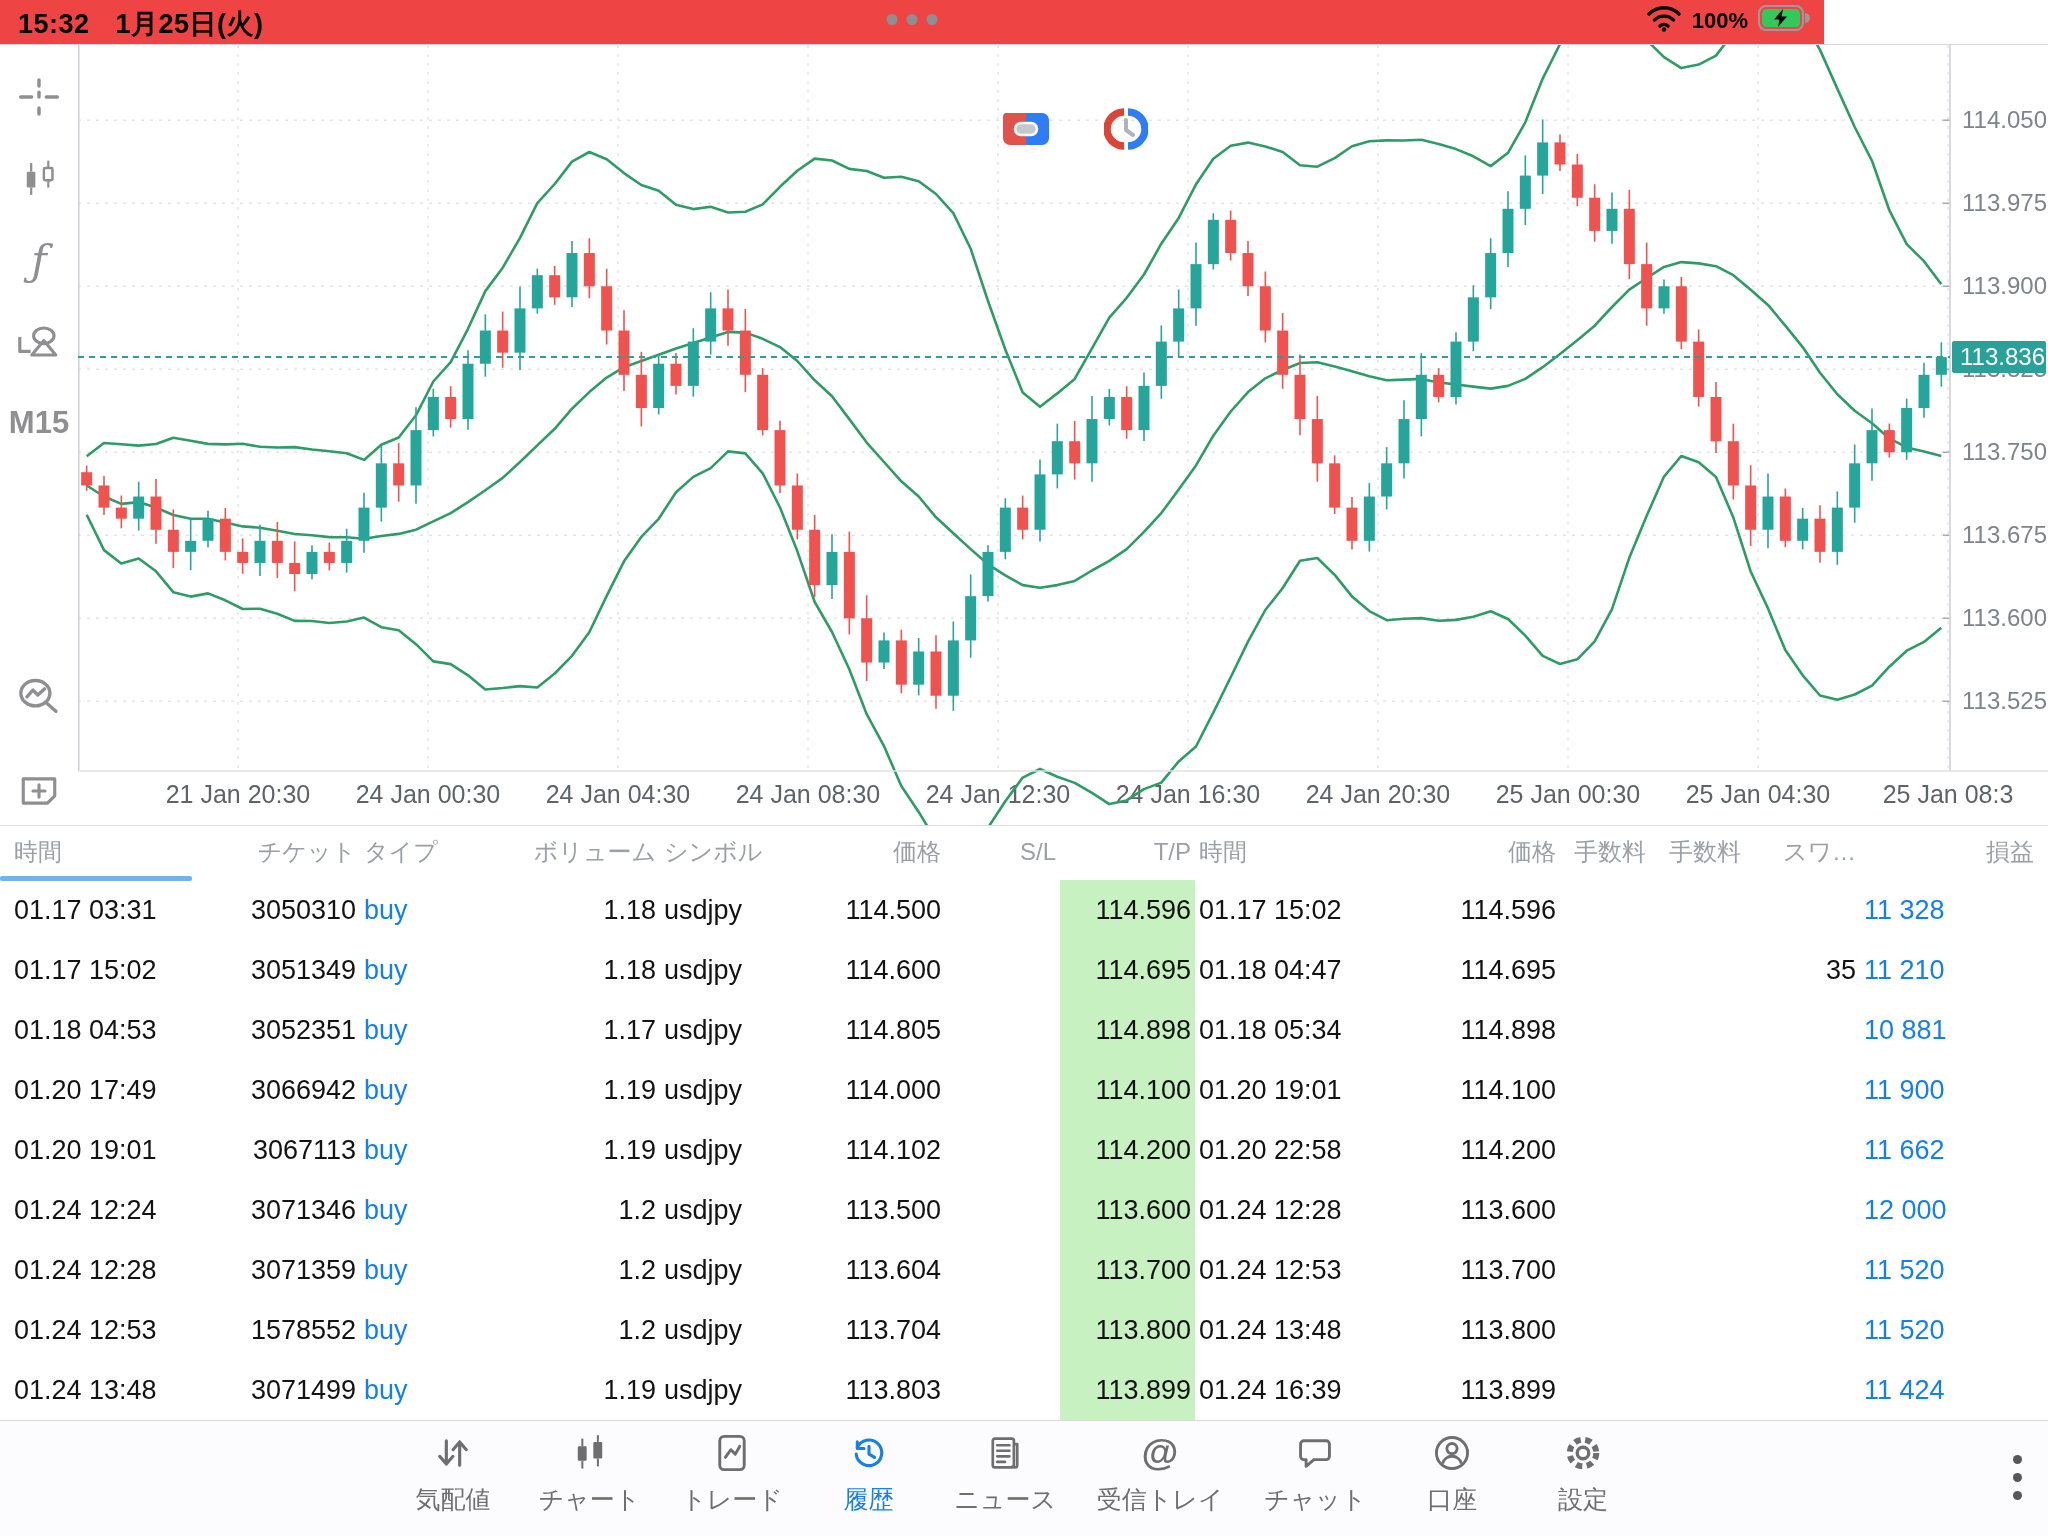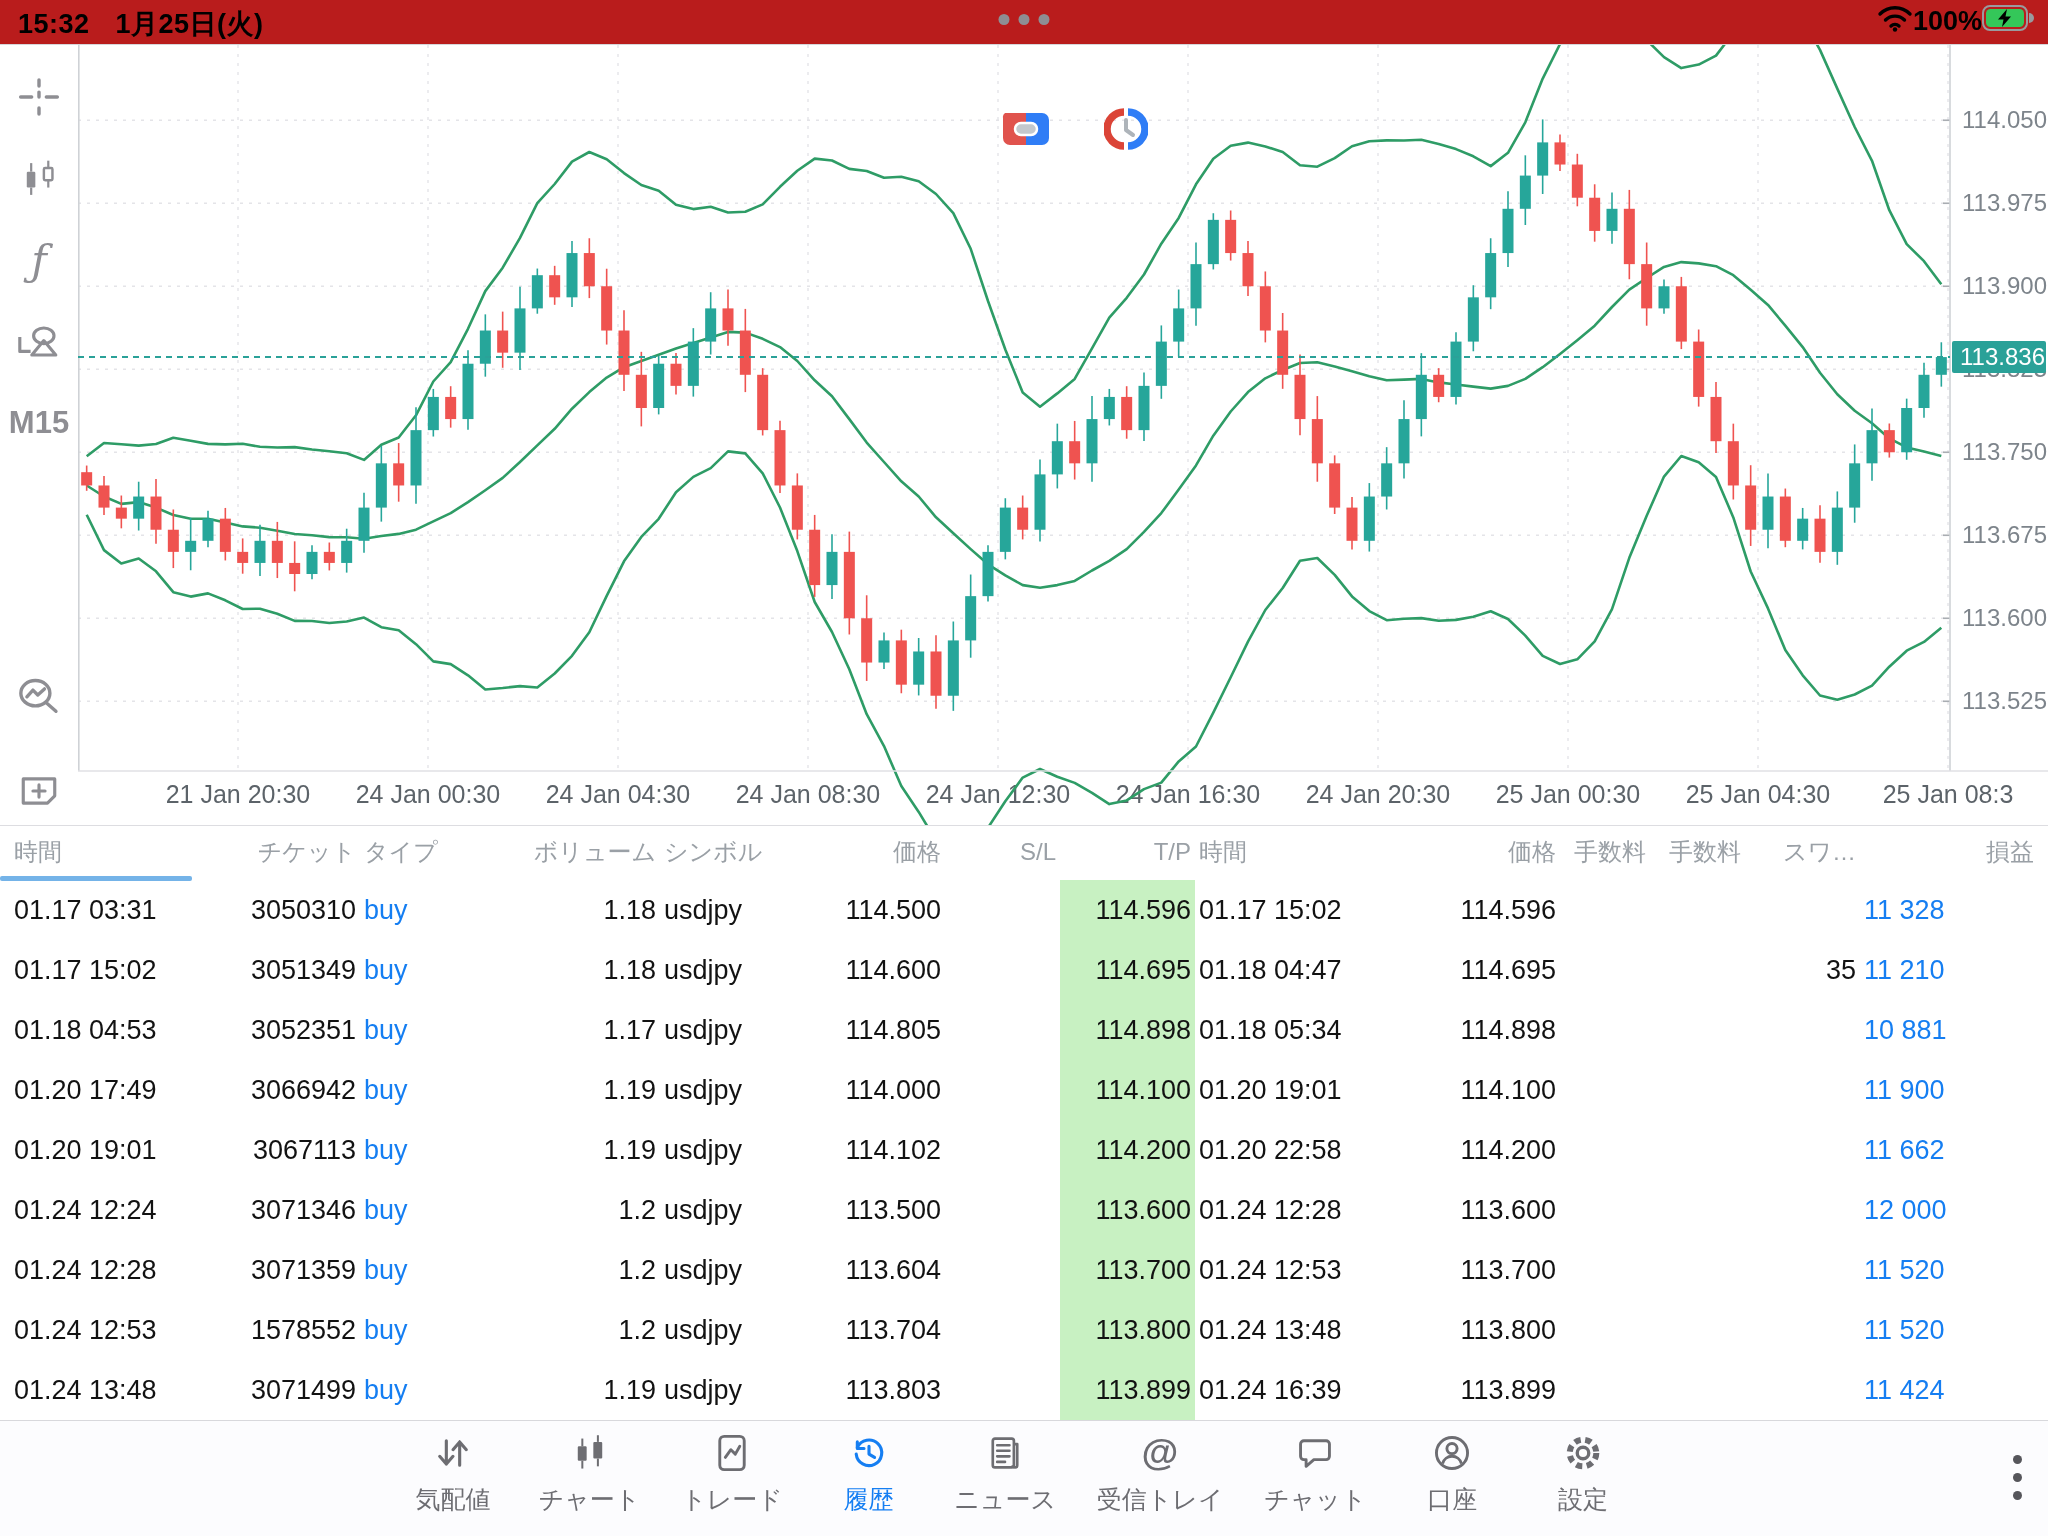--- a/index.html
+++ b/index.html
@@ -1,23 +1,23 @@
 <!DOCTYPE html>
 <html><head>
 <meta charset="utf-8">
 <style>
   html,body{margin:0;padding:0;background:#fff;width:2048px;height:1536px;overflow:hidden;
     font-family:"Liberation Sans","DejaVu Sans",sans-serif;-webkit-font-smoothing:antialiased;}
   
-  #statusbar{position:absolute;left:0;top:0;width:2048px;height:44px;background:#b91c1c;}
+  #statusbar{position:absolute;left:0;top:0;width:1824px;height:44px;background:#ef4444;}
   #statusbar .left{position:absolute;left:18px;top:6px;font-size:27px;font-weight:700;color:#000;letter-spacing:.5px;}
   #statusbar .left .date{font-weight:600;margin-left:26px;}
   #statusbar .dots{position:absolute;left:50%;top:14px;transform:translateX(-50%);display:flex;gap:9px;}
   #statusbar .dots i{width:11px;height:11px;border-radius:50%;background:#8e8e93;}
-  #statusbar .right{position:absolute;right:14px;top:3px;display:flex;align-items:center;gap:0;font-size:27px;font-weight:600;color:#000;}
+  #statusbar .right{position:absolute;right:14px;top:3px;display:flex;align-items:center;gap:10px;font-size:22px;font-weight:600;color:#000;}
   
   #chartregion{position:absolute;left:0;top:44px;width:2048px;height:780px;border-top:1px solid #d6d6da;border-bottom:1px solid #dddde1;}
   #rail{position:absolute;left:0;top:0;width:78px;height:780px;background:#fff;}
   .railitem{position:absolute;left:0;width:78px;display:flex;justify-content:center;color:#8e8e93;}
   #tflabel{font-size:31px;font-weight:700;color:#8e8e93;}
   #chart-svg{position:absolute;left:78px;top:0;}
   #charttitle{position:absolute;left:112px;top:12px;line-height:1.25;}
   #charttitle .l1{font-size:27px;color:#42474d;}
   #charttitle .l1 b{font-weight:700;color:#33383d;}
   #charttitle .l1 .caret{color:#8a9097;font-size:20px;}

